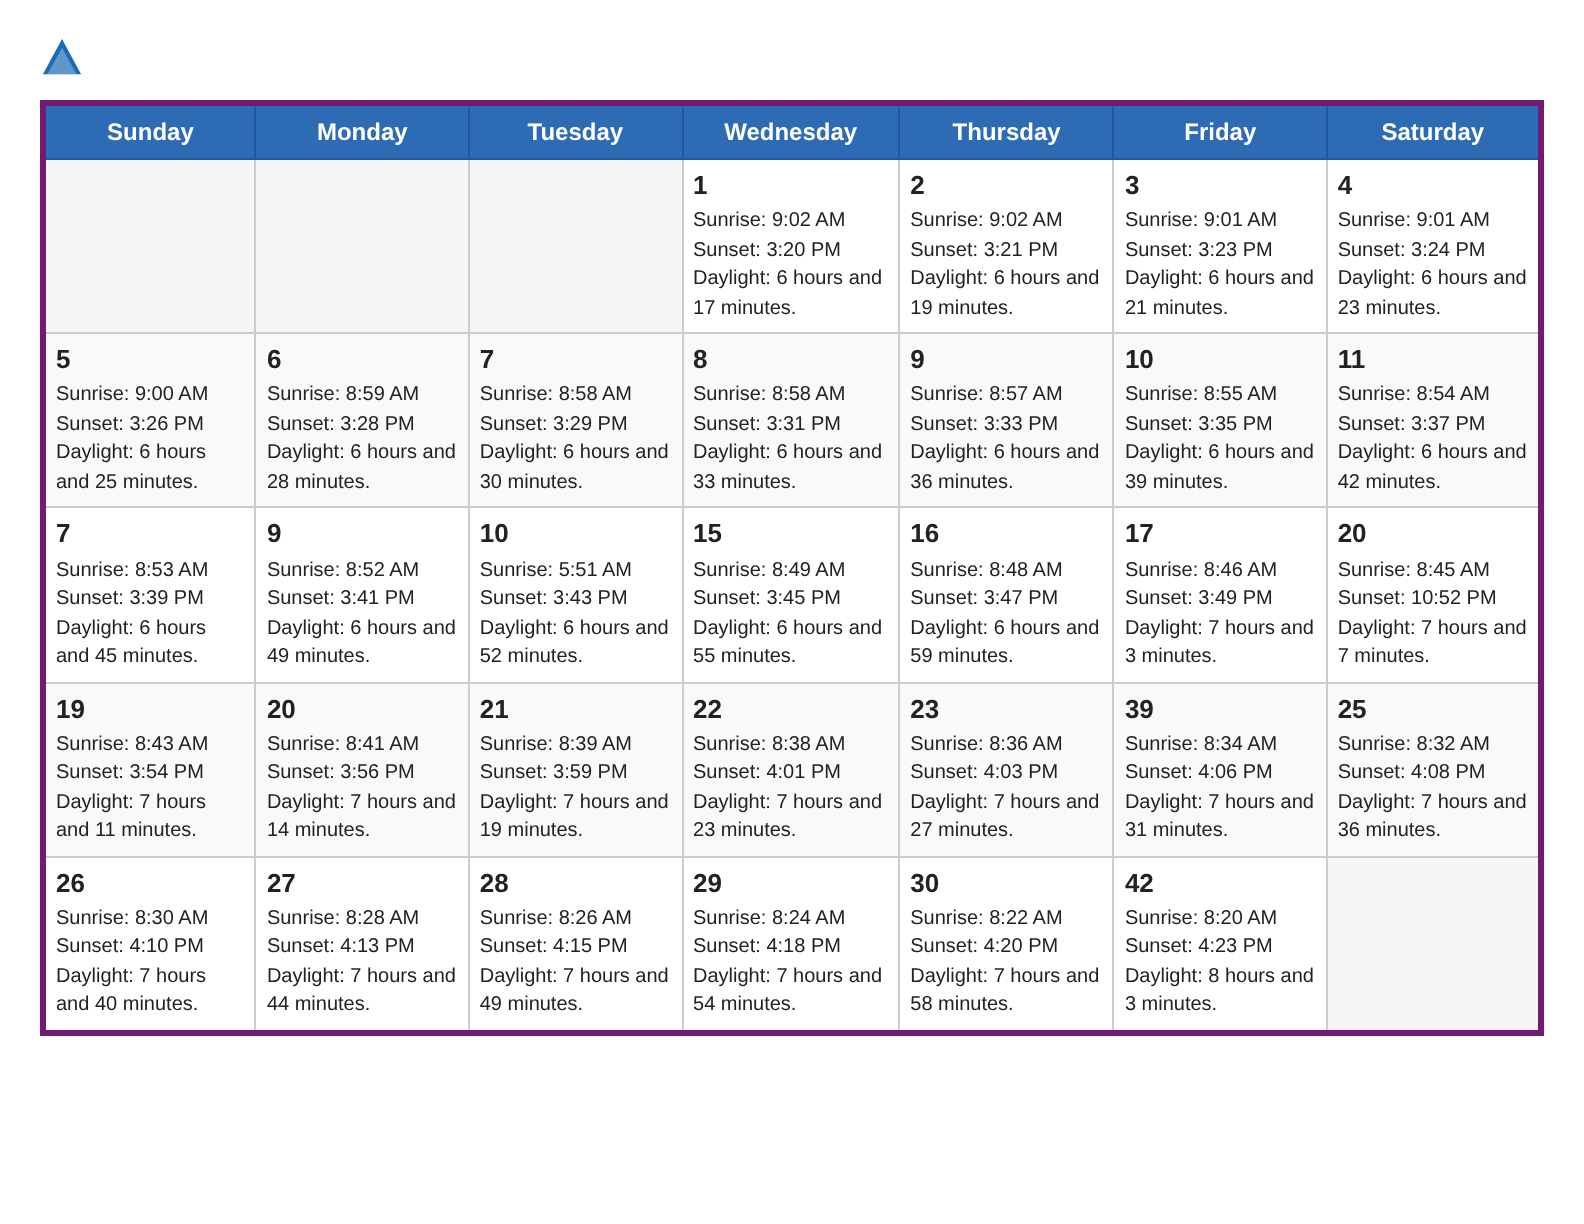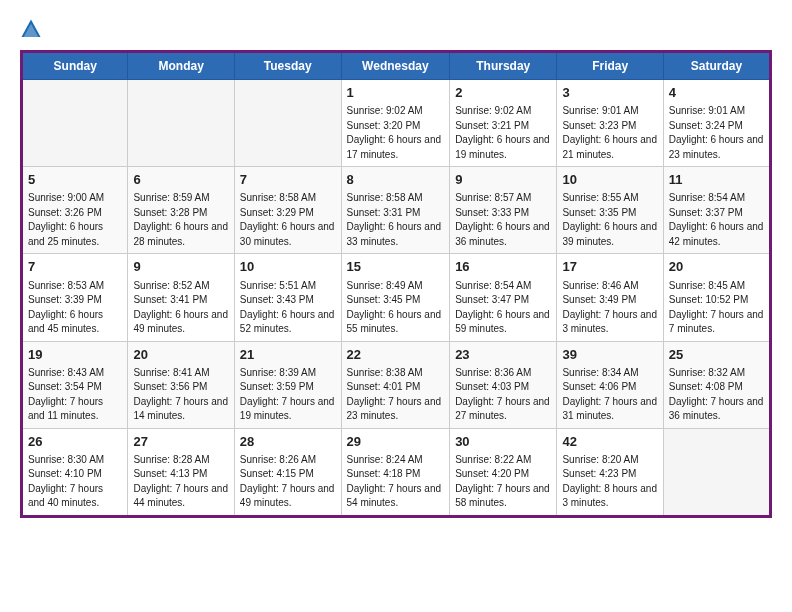--- a/index.html
+++ b/index.html
@@ -242,21 +242,21 @@
           </td>
           <td>
             <span class="day-num">15</span>
             <div class="day-info">Sunrise: 8:49 AM
 Sunset: 3:45 PM
 Daylight: 6 hours
 and 55 minutes.</div>
           </td>
           <td>
             <span class="day-num">16</span>
-            <div class="day-info">Sunrise: 8:54 AM
+            <div class="day-info">Sunrise: 8:48 AM
 Sunset: 3:47 PM
 Daylight: 6 hours
 and 59 minutes.</div>
           </td>
           <td>
             <span class="day-num">17</span>
             <div class="day-info">Sunrise: 8:46 AM
 Sunset: 3:49 PM
 Daylight: 7 hours
 and 3 minutes.</div>

